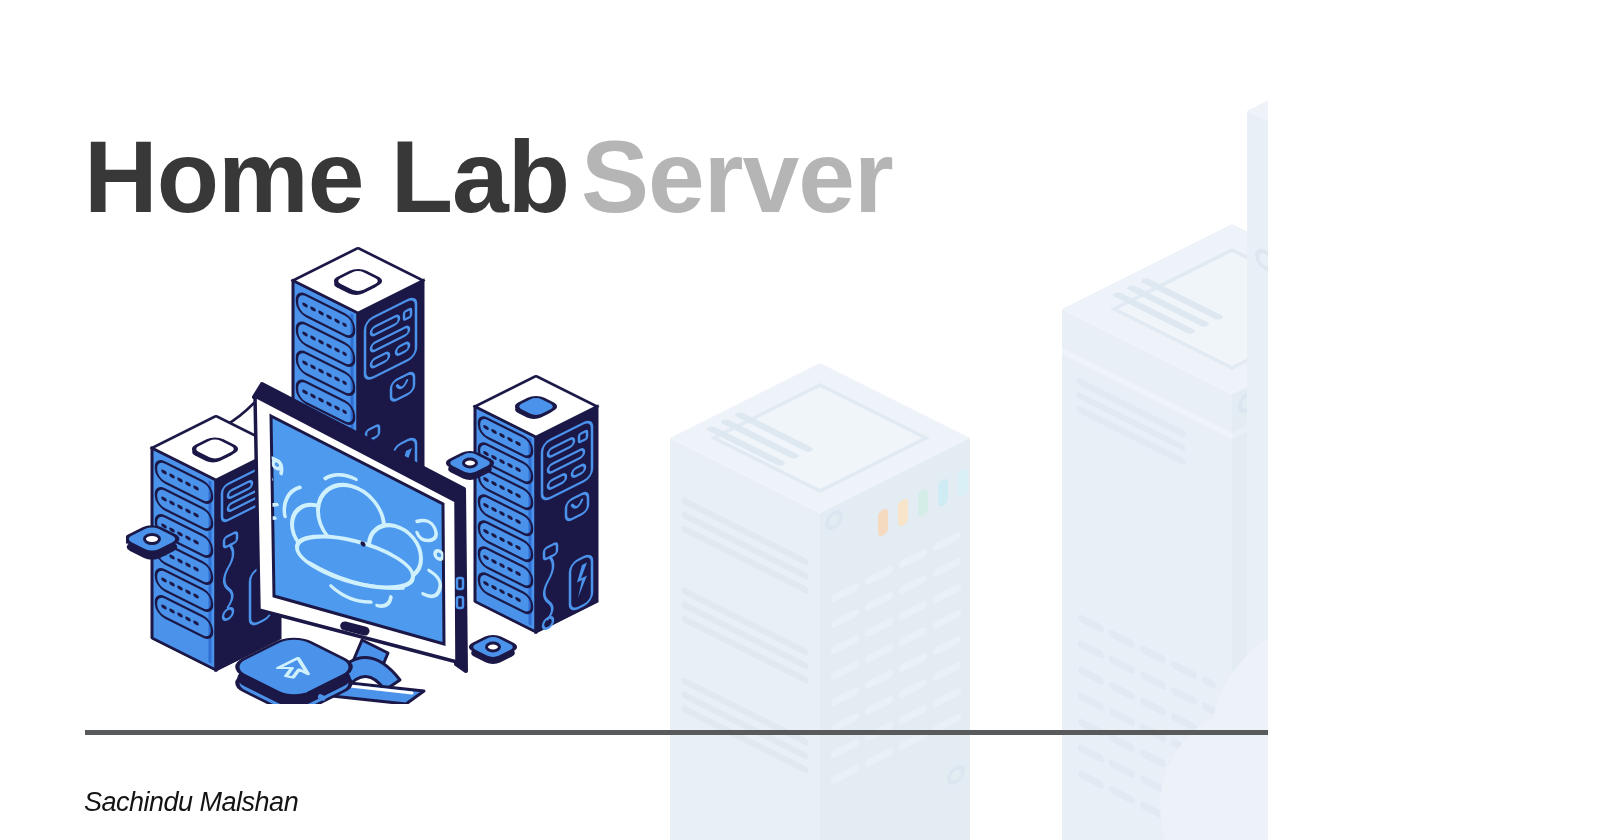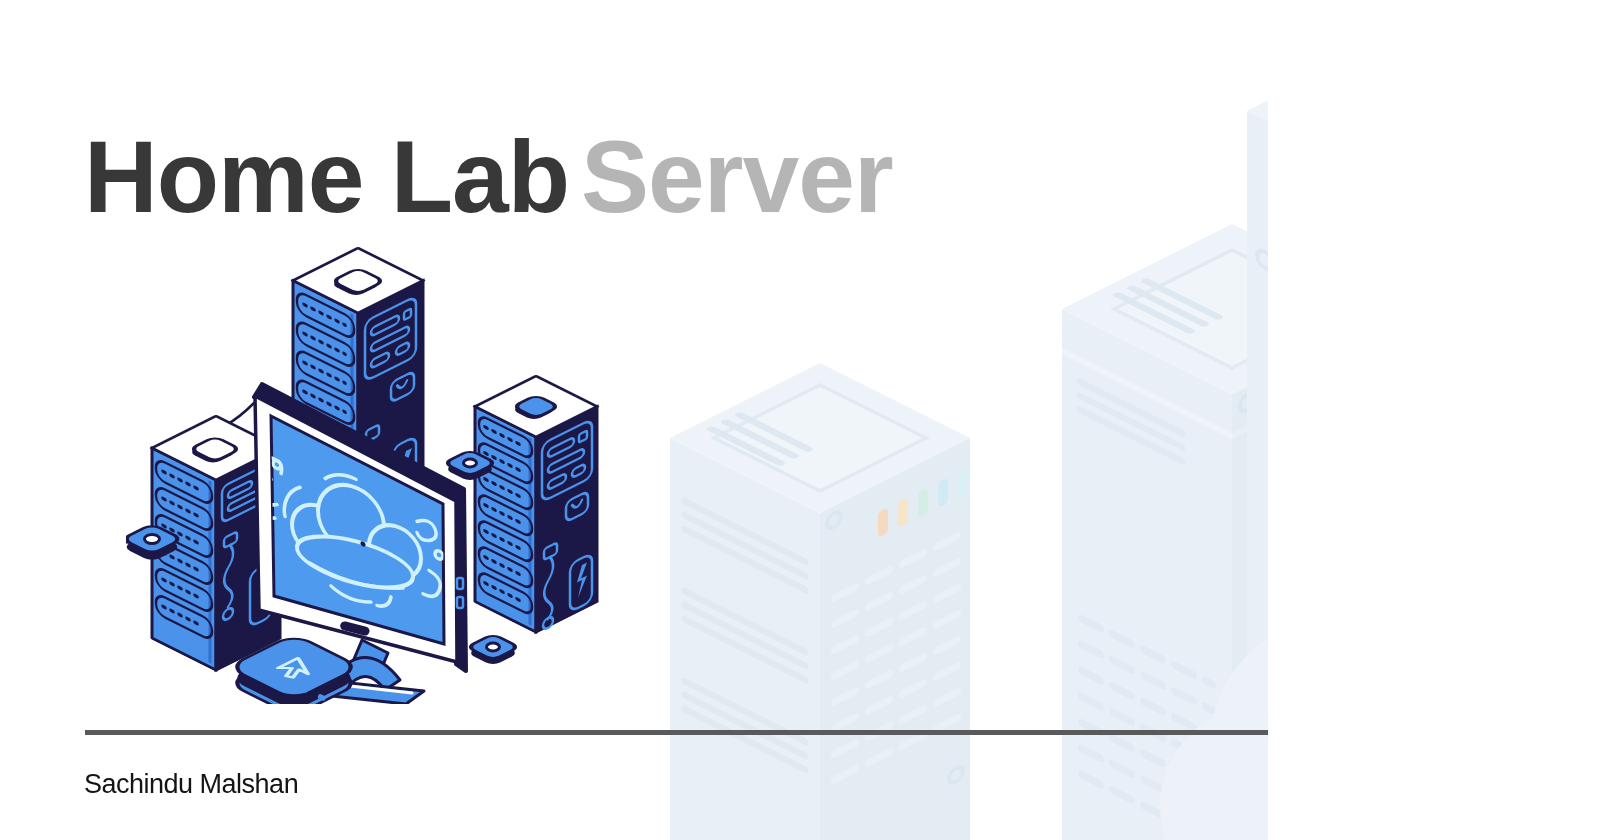--- a/index.html
+++ b/index.html
@@ -6,21 +6,21 @@
   .canvas{position:relative;width:1268px;height:840px;background:var(--paper,#fff);
           overflow:hidden;font-family:"Liberation Sans",sans-serif;margin-top:36px;}
   .bg-illus{position:absolute;left:600px;top:0;width:1000px;height:840px;z-index:0;}
   .main-illus{position:absolute;left:126px;top:204px;width:486px;height:464px;z-index:3;}
   .title{position:absolute;left:84px;top:90px;margin:0;line-height:1;z-index:3;
          font-size:102px;font-weight:bold;letter-spacing:-1px;white-space:nowrap;}
   .title .t1{color:var(--title_primary,#383838);}
   .title .t2{color:var(--title_secondary,#b5b5b5);margin-left:12px;}
   .divider{position:absolute;left:85px;top:694px;width:1432px;height:5px;
            background:var(--divider,#595a5c);z-index:2;}
-  .author{position:absolute;left:84px;top:733px;margin:0;z-index:3;
+  .author{position:absolute;left:84px;top:751px;margin:0;z-index:3;font-style:italic;
           font-size:27px;letter-spacing:-0.5px;color:var(--author_text,#141414);}
   
   .st-blue{fill:var(--accent_blue,#4b92eb);stroke:var(--navy,#1b1847);stroke-width:3;stroke-linejoin:round;}
   .st-white{fill:#ffffff;stroke:var(--navy,#1b1847);stroke-width:3;stroke-linejoin:round;}
   .slot{fill:none;stroke:var(--navy,#1b1847);stroke-width:2.4;}
   .dots{stroke:var(--navy,#1b1847);stroke-width:3.5;stroke-dasharray:2 6;stroke-linecap:round;fill:none;}
   .ln-blue{stroke:var(--accent_blue,#4b92eb);fill:none;stroke-width:2.5;stroke-linecap:round;stroke-linejoin:round;}
   .ln-navy{stroke:var(--navy,#1b1847);fill:none;stroke-width:2.5;stroke-linecap:round;}
   .cloudln{stroke:var(--cloud_stroke,#cff0fd);fill:none;stroke-width:3.5;stroke-linecap:round;stroke-linejoin:round;}
   .cldfill{fill:var(--screen_blue,#4e9aef);stroke:var(--cloud_stroke,#cff0fd);stroke-width:4;}

